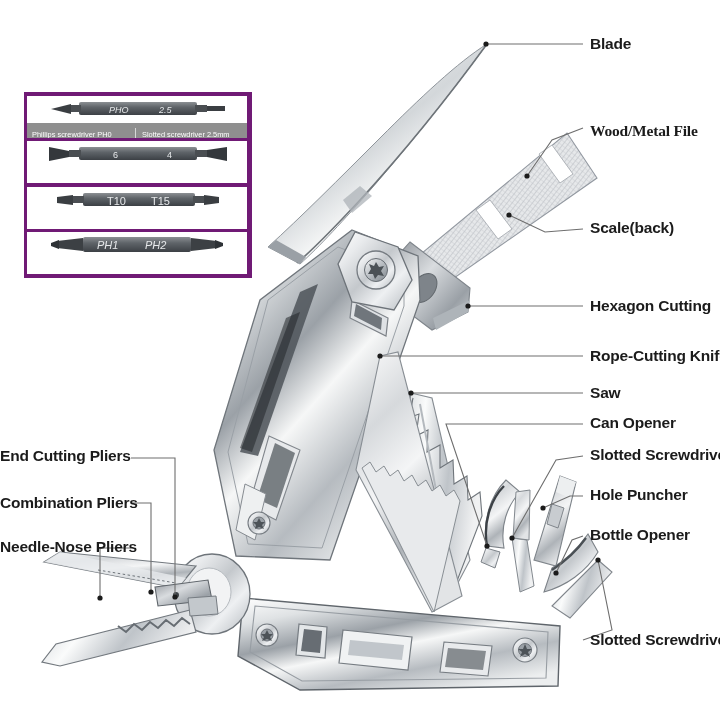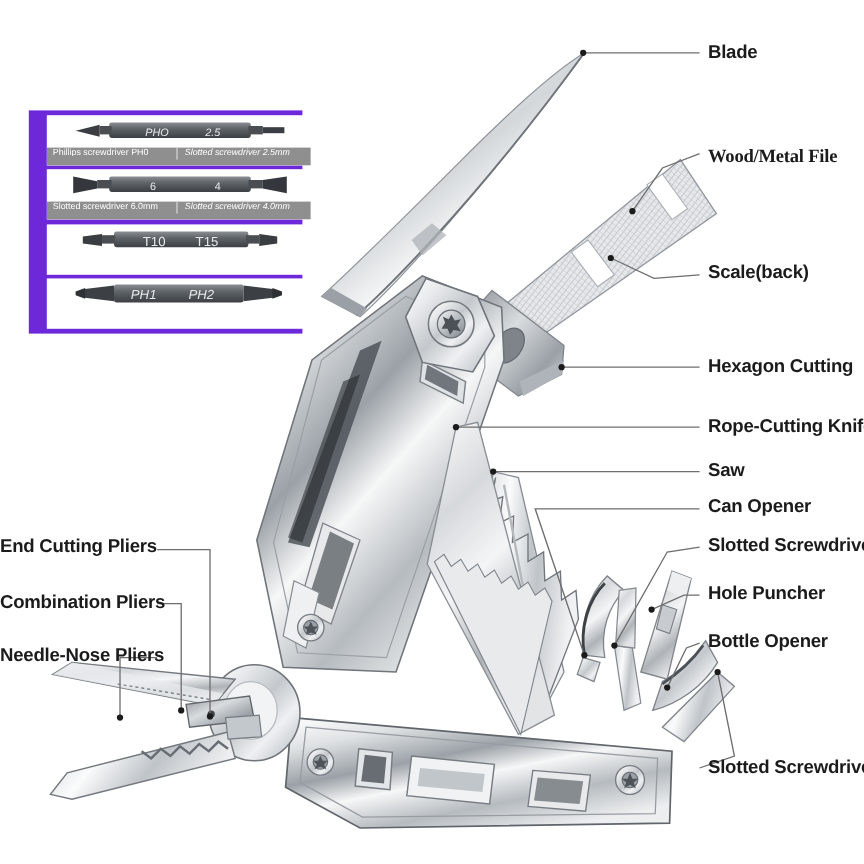--- a/index.html
+++ b/index.html
@@ -24,54 +24,54 @@
     letter-spacing:-0.2px;
     line-height:1;
   }
   .label.left{text-align:right;}
 
   
   #bit-panel{
     position:absolute;
     left:24px;top:92px;
     width:228px;height:186px;
-    background:#6d28d9;
-    padding:4px 15px;
+    background:#701a75;
+    padding:4px 3px;
     box-sizing:border-box;
     display:flex;flex-direction:column;
     justify-content:space-between;
   }
   .bit-row{
     width:220px;height:42px;
     background:#ffffff;
     position:relative;
     box-sizing:border-box;
     overflow:hidden;
   }
   .bit-art{
     position:absolute;left:0;top:0;width:220px;height:26px;
   }
   .bit-caption{
     position:absolute;left:0;bottom:0;
     width:220px;height:15px;
     background:#8f8f8f;
     display:flex;
-    align-items:flex-start;
+    align-items:flex-end;
   }
   .bit-caption span{
     font-family:"Liberation Sans", sans-serif;
     font-size:7.4px;
     color:#ffffff;
     line-height:1;
     white-space:nowrap;
     overflow:hidden;
   }
   .cap-a{width:108px;padding-left:5px;box-sizing:border-box;}
   .cap-div{width:1px;height:10px;background:#d8d8d8;}
-  .cap-b{width:110px;padding-left:6px;box-sizing:border-box;font-style:italic;}
+  .cap-b{width:110px;padding-left:6px;box-sizing:border-box;}
 </style>
 </head>
 <body>
 
 <div id="stage">
 
   <svg id="tool-art" width="720" height="720" viewBox="0 0 720 720" style="position:absolute;left:0;top:0;">
     <defs>
       <linearGradient id="steelA" x1="0" y1="0" x2="1" y2="1">
         <stop offset="0%" stop-color="#ffffff"></stop>
@@ -347,25 +347,20 @@
     <div class="bit-row">
       <svg class="bit-art" viewBox="0 0 220 26">
         <rect x="52" y="6" width="118" height="13" rx="2" fill="url(#bg1)"></rect>
         <rect x="42" y="9" width="12" height="7" fill="#4a4e52"></rect>
         <rect x="168" y="9" width="12" height="7" fill="#4a4e52"></rect>
         <path d="M22 6 L 42 10 L 42 16 L 22 20 Z" fill="#34383c"></path>
         <path d="M180 9 L 200 6 L 200 20 L 180 16 Z" fill="#34383c"></path>
         <text x="86" y="17" font-family="Liberation Sans, sans-serif" font-size="9" fill="#e6e8ea">6</text>
         <text x="140" y="17" font-family="Liberation Sans, sans-serif" font-size="9" fill="#e6e8ea">4</text>
       </svg>
-      <div class="bit-caption">
-        <span class="cap-a">Slotted screwdriver 6.0mm</span>
-        <div class="cap-div"></div>
-        <span class="cap-b">Slotted screwdriver 4.0mm</span>
-      </div>
     </div>
 
     <div class="bit-row">
       <svg class="bit-art" viewBox="0 0 220 26">
         <rect x="56" y="6" width="112" height="13" rx="2" fill="url(#bg1)"></rect>
         <rect x="46" y="9" width="11" height="7" fill="#4a4e52"></rect>
         <rect x="166" y="9" width="11" height="7" fill="#4a4e52"></rect>
         <path d="M30 10 L 46 8 L 46 18 L 30 16 Z" fill="#3a3e42"></path>
         <path d="M177 8 L 192 10 L 192 16 L 177 18 Z" fill="#3a3e42"></path>
         <text x="80" y="18" font-family="Liberation Sans, sans-serif" font-size="11" fill="#e6e8ea">T10</text>

